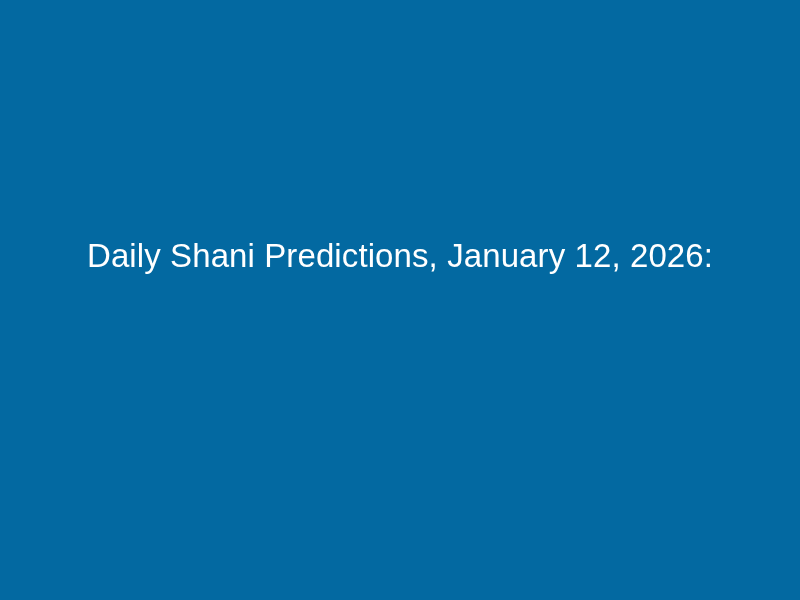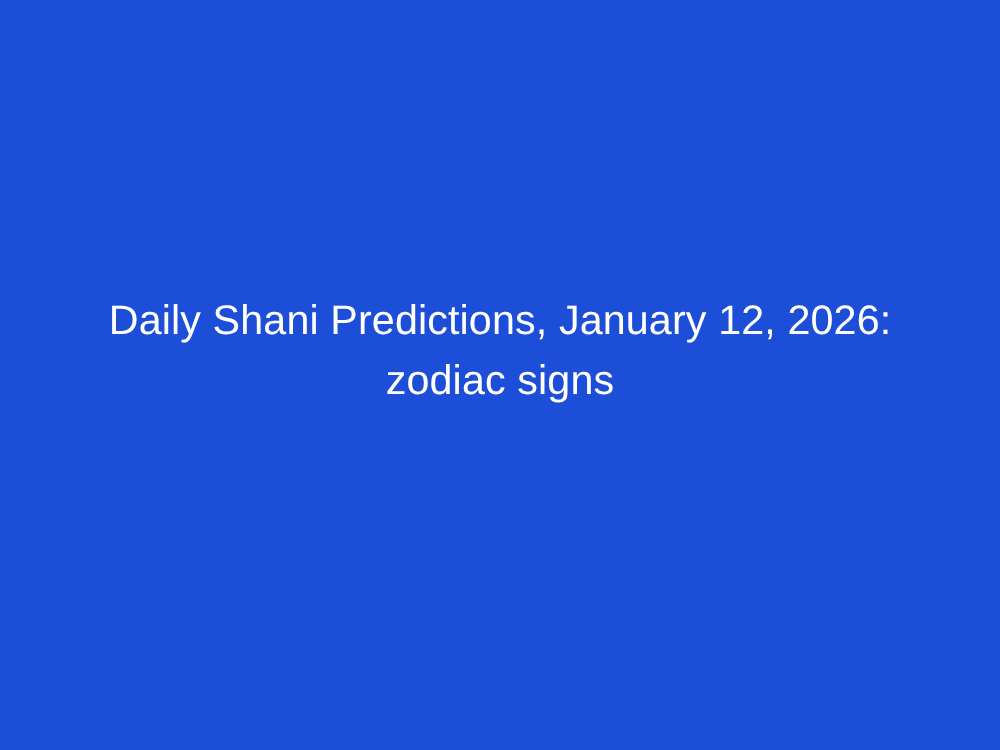--- a/index.html
+++ b/index.html
@@ -42,20 +42,19 @@
     font-size: 33px;
     line-height: 48px;
     font-weight: 400;
     letter-spacing: 0.1px;
     white-space: nowrap;
   }
 </style>
 </head>
 <body style="background: rgb(252, 97, 97);">
 
-<div id="card" style="background: #1d4ed8; padding-left: 34px;">
+<div id="card" style="background: #0369a1; padding-left: 34px;">
 
   <div id="headline-block">
     <span class="headline-line" style="color: rgb(255, 255, 255);">Daily Shani Predictions, January 12, 2026:</span>
-    <span class="headline-line" style="color: rgb(255, 255, 255);">zodiac signs</span>
   </div>
 
 </div>
 
 </body></html>

